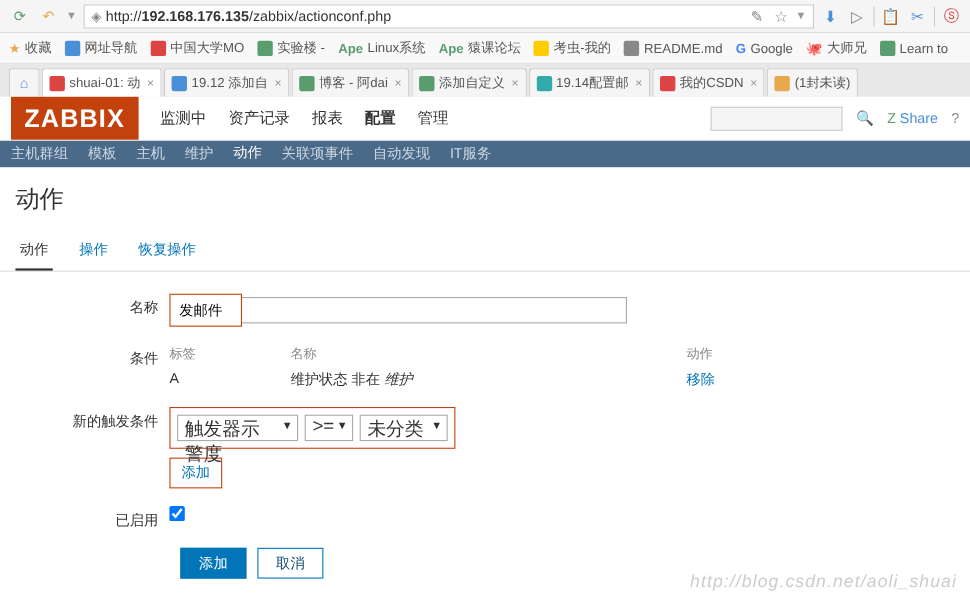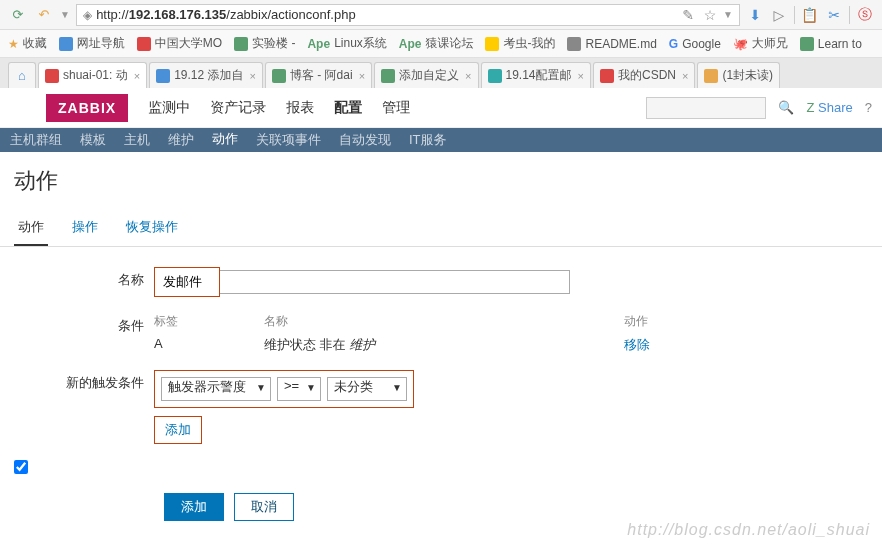--- a/index.html
+++ b/index.html
@@ -35,21 +35,21 @@
 .btab.active { background: #fff; }
 .btab-fav { width: 14px; height: 14px; background: #d44; border-radius: 2px; flex-shrink: 0; }
 .btab-fav.blue { background: #4a90d9; }
 .btab-fav.green { background: #5a9e6f; }
 .btab-fav.teal { background: #3aa; }
 .btab-text { white-space: nowrap; overflow: hidden; text-overflow: ellipsis; }
 .btab-close { color: #999; font-size: 11px; margin-left: 2px; }
 
 
 .zbx-header { height: 40px; background: #fff; display: flex; align-items: center; padding: 0 10px; border-bottom: 1px solid #eee; }
-.zbx-logo { background: #be185d; color: #fff; font-weight: bold; padding: 6px 12px; font-size: 14px; letter-spacing: 1px; margin-left: 36px; }
+.zbx-logo { background: #c2410c; color: #fff; font-weight: bold; padding: 6px 12px; font-size: 23px; letter-spacing: 1px; }
 .zbx-nav { display: flex; margin-left: 20px; gap: 20px; }
 .zbx-nav-item { color: #333; cursor: pointer; font-size: 14px; }
 .zbx-nav-item.active { font-weight: bold; }
 .zbx-header-right { margin-left: auto; display: flex; align-items: center; gap: 12px; color: #888; }
 .search-box { width: 120px; height: 22px; border: 1px solid #ccc; background: #f5f5f5; }
 .zbx-share { color: #4a90d9; font-size: 13px; }
 
 
 .zbx-subnav { height: 24px; background: #4a6a8a; display: flex; align-items: center; padding: 0 10px; gap: 18px; }
 .sub-item { color: #cfd8e0; cursor: pointer; font-size: 13px; }
@@ -78,21 +78,21 @@
 .cond-head .h2 { width: 300px; }
 .cond-head .h3 { width: 60px; }
 .cond-row { display: flex; gap: 60px; }
 .cond-row .c1 { width: 50px; }
 .cond-row .c2 { width: 300px; }
 .cond-row .c3 { width: 60px; color: #0275b8; cursor: pointer; }
 .italic { font-style: italic; }
 
 
 .sel-group { display: flex; gap: 6px; align-items: center; }
-.sel { height: 24px; border: 1px solid #aaa; background: #fff; padding: 0 18px 0 6px; font-size: 13px; position: relative; cursor: pointer; }
+.sel { height: 24px; border: 1px solid #aaa; background: #fff; padding: 0 18px 0 6px; font-size: 17px; position: relative; cursor: pointer; }
 .sel::after { content: "▼"; position: absolute; right: 4px; top: 4px; font-size: 10px; color: #333; }
 .add-link { color: #0275b8; cursor: pointer; margin-top: 10px; display: inline-block; font-size: 13px; }
 
 
 .btn { height: 28px; padding: 0 16px; border: 1px solid #0275b8; background: #fff; color: #0c4a6e; cursor: pointer; font-size: 13px; }
 .btn.primary { background: #0275b8; color: #fff; }
 .btn-group { display: flex; gap: 10px; margin-left: 150px; }
 
 .checkbox { width: 14px; height: 14px; }
 
@@ -282,20 +282,21 @@
       </span>
       <div style="margin-top:8px;">
         <span class="red-box" style="padding:4px 10px;">
           <span class="add-link" style="margin-top:0;">添加</span>
         </span>
       </div>
     </div>
   </div>
 
   <div class="form-row">
+    <div class="form-label">已启用</div>
     <div class="form-field">
       <input type="checkbox" class="checkbox" checked="" style="">
     </div>
   </div>
 
   <div class="btn-group">
     <button class="btn primary">添加</button>
     <button class="btn">取消</button>
   </div>
 </div>

